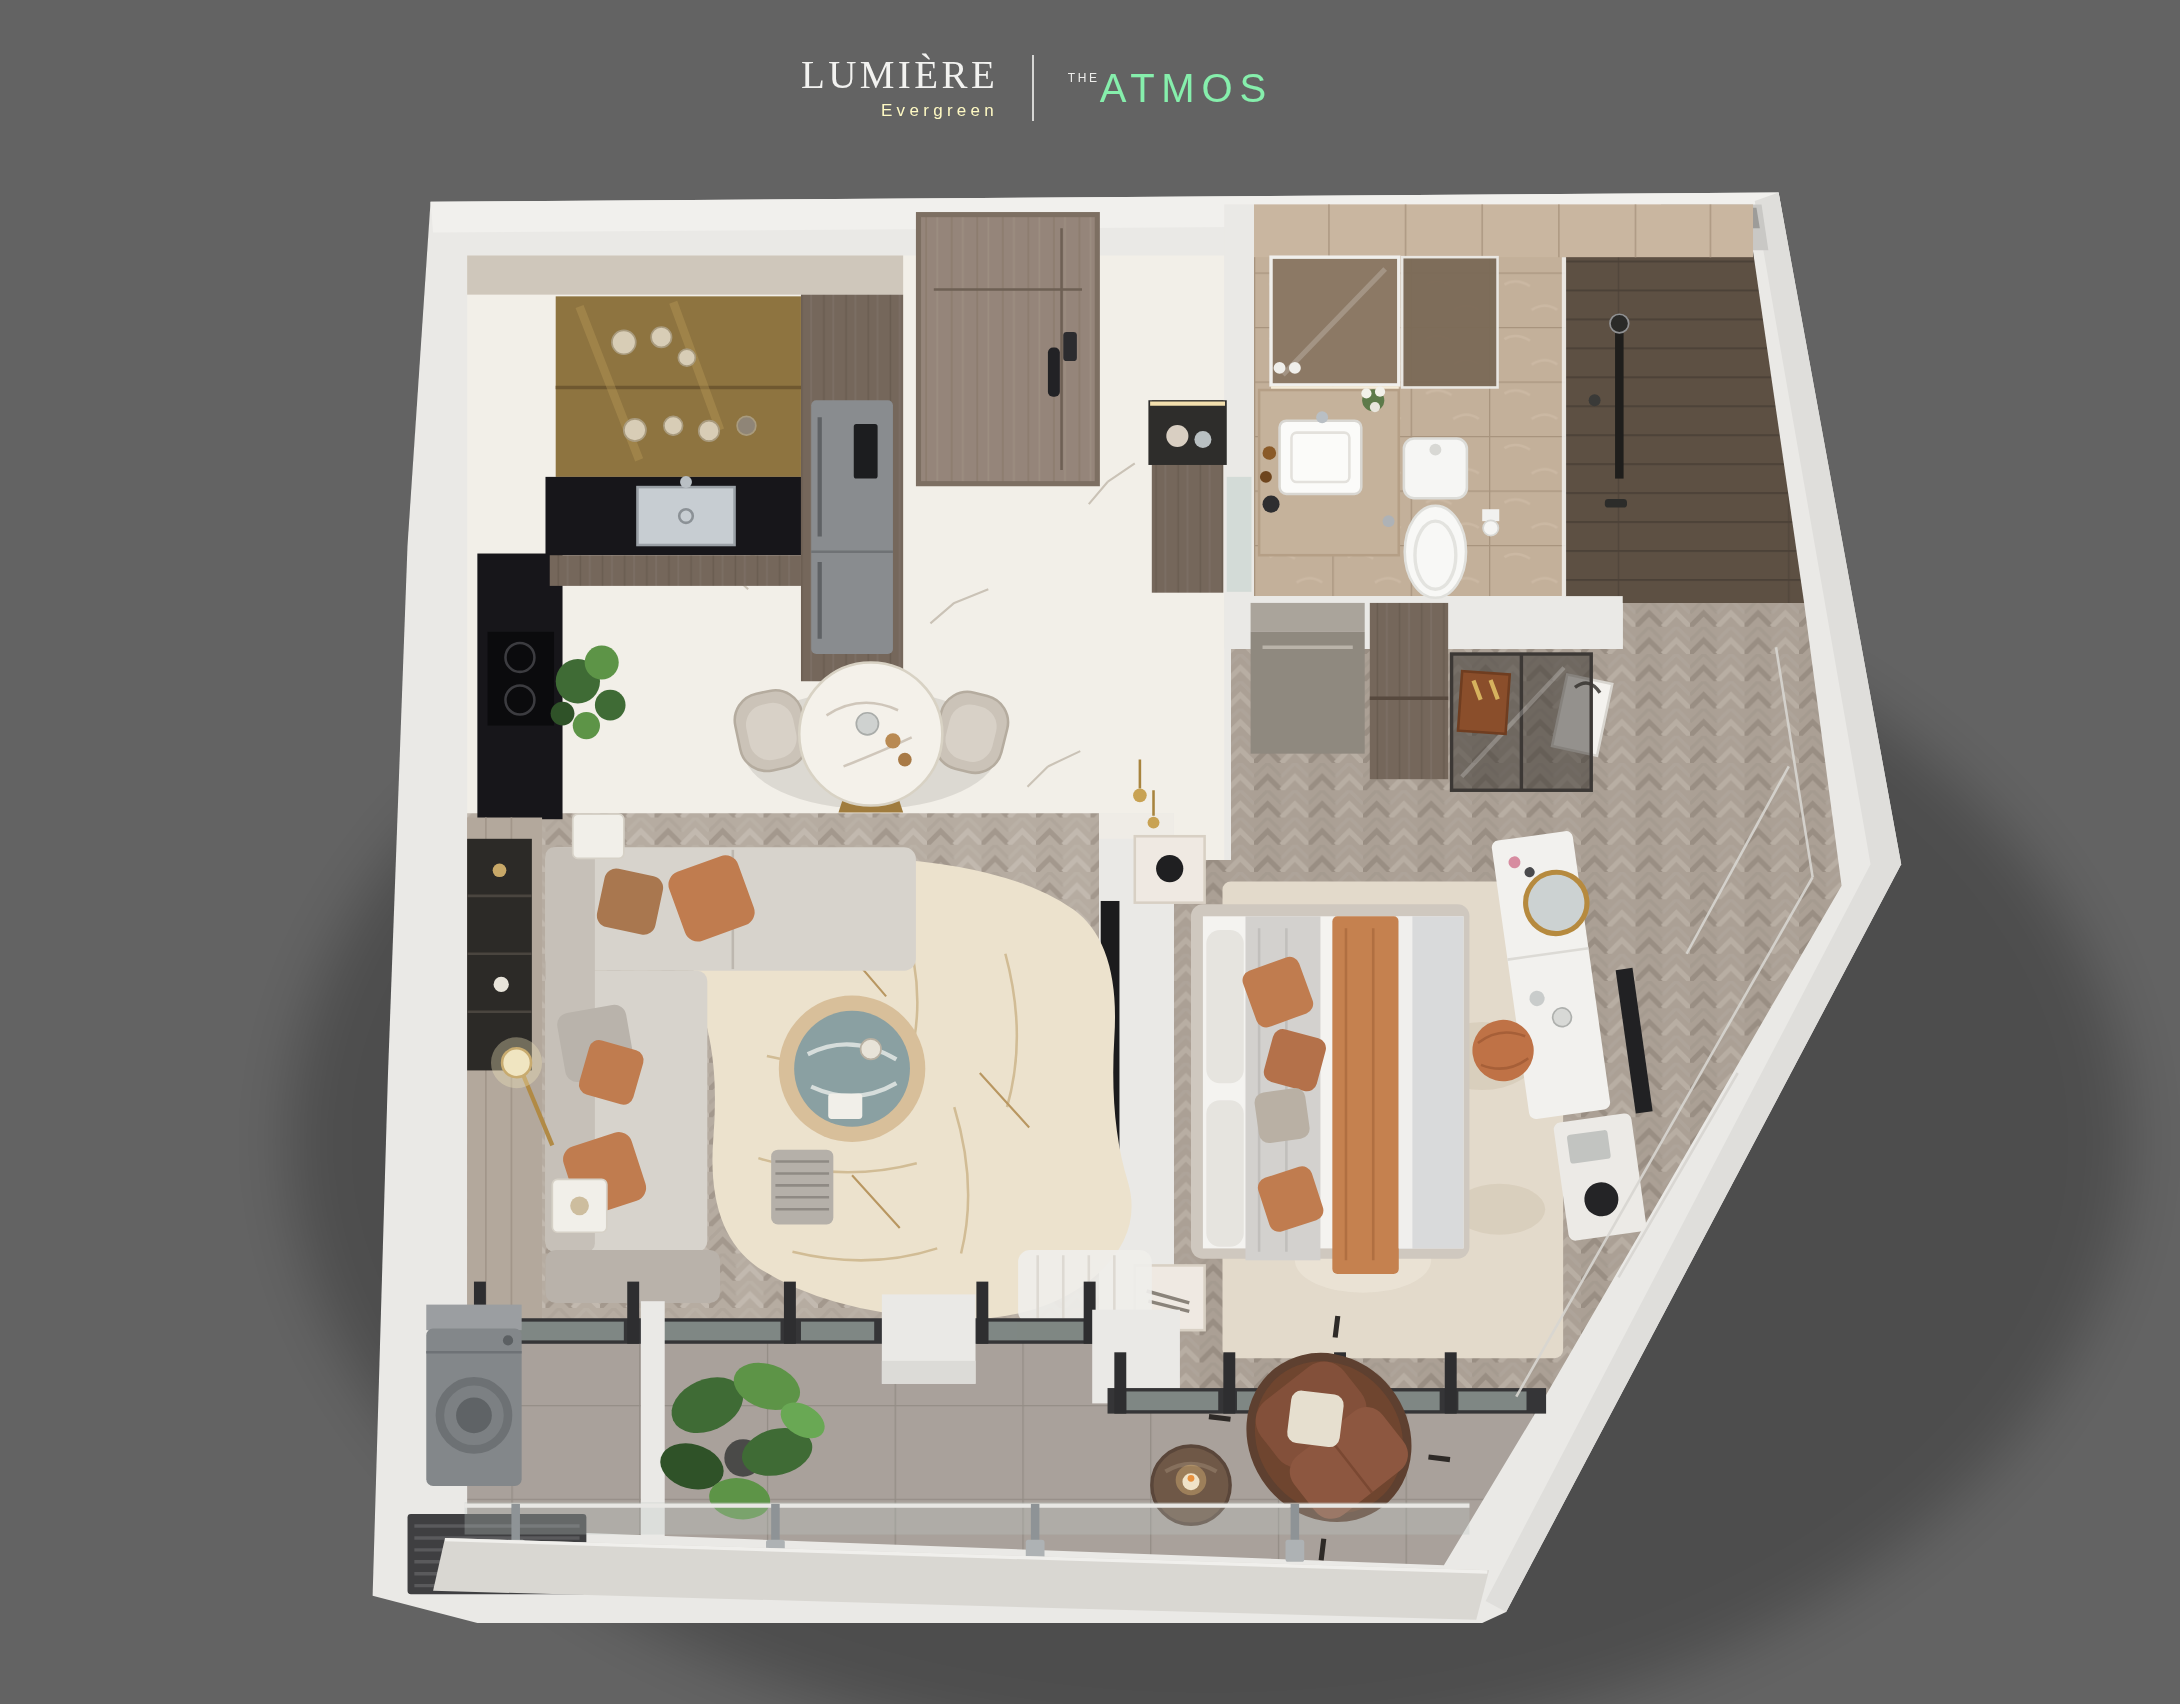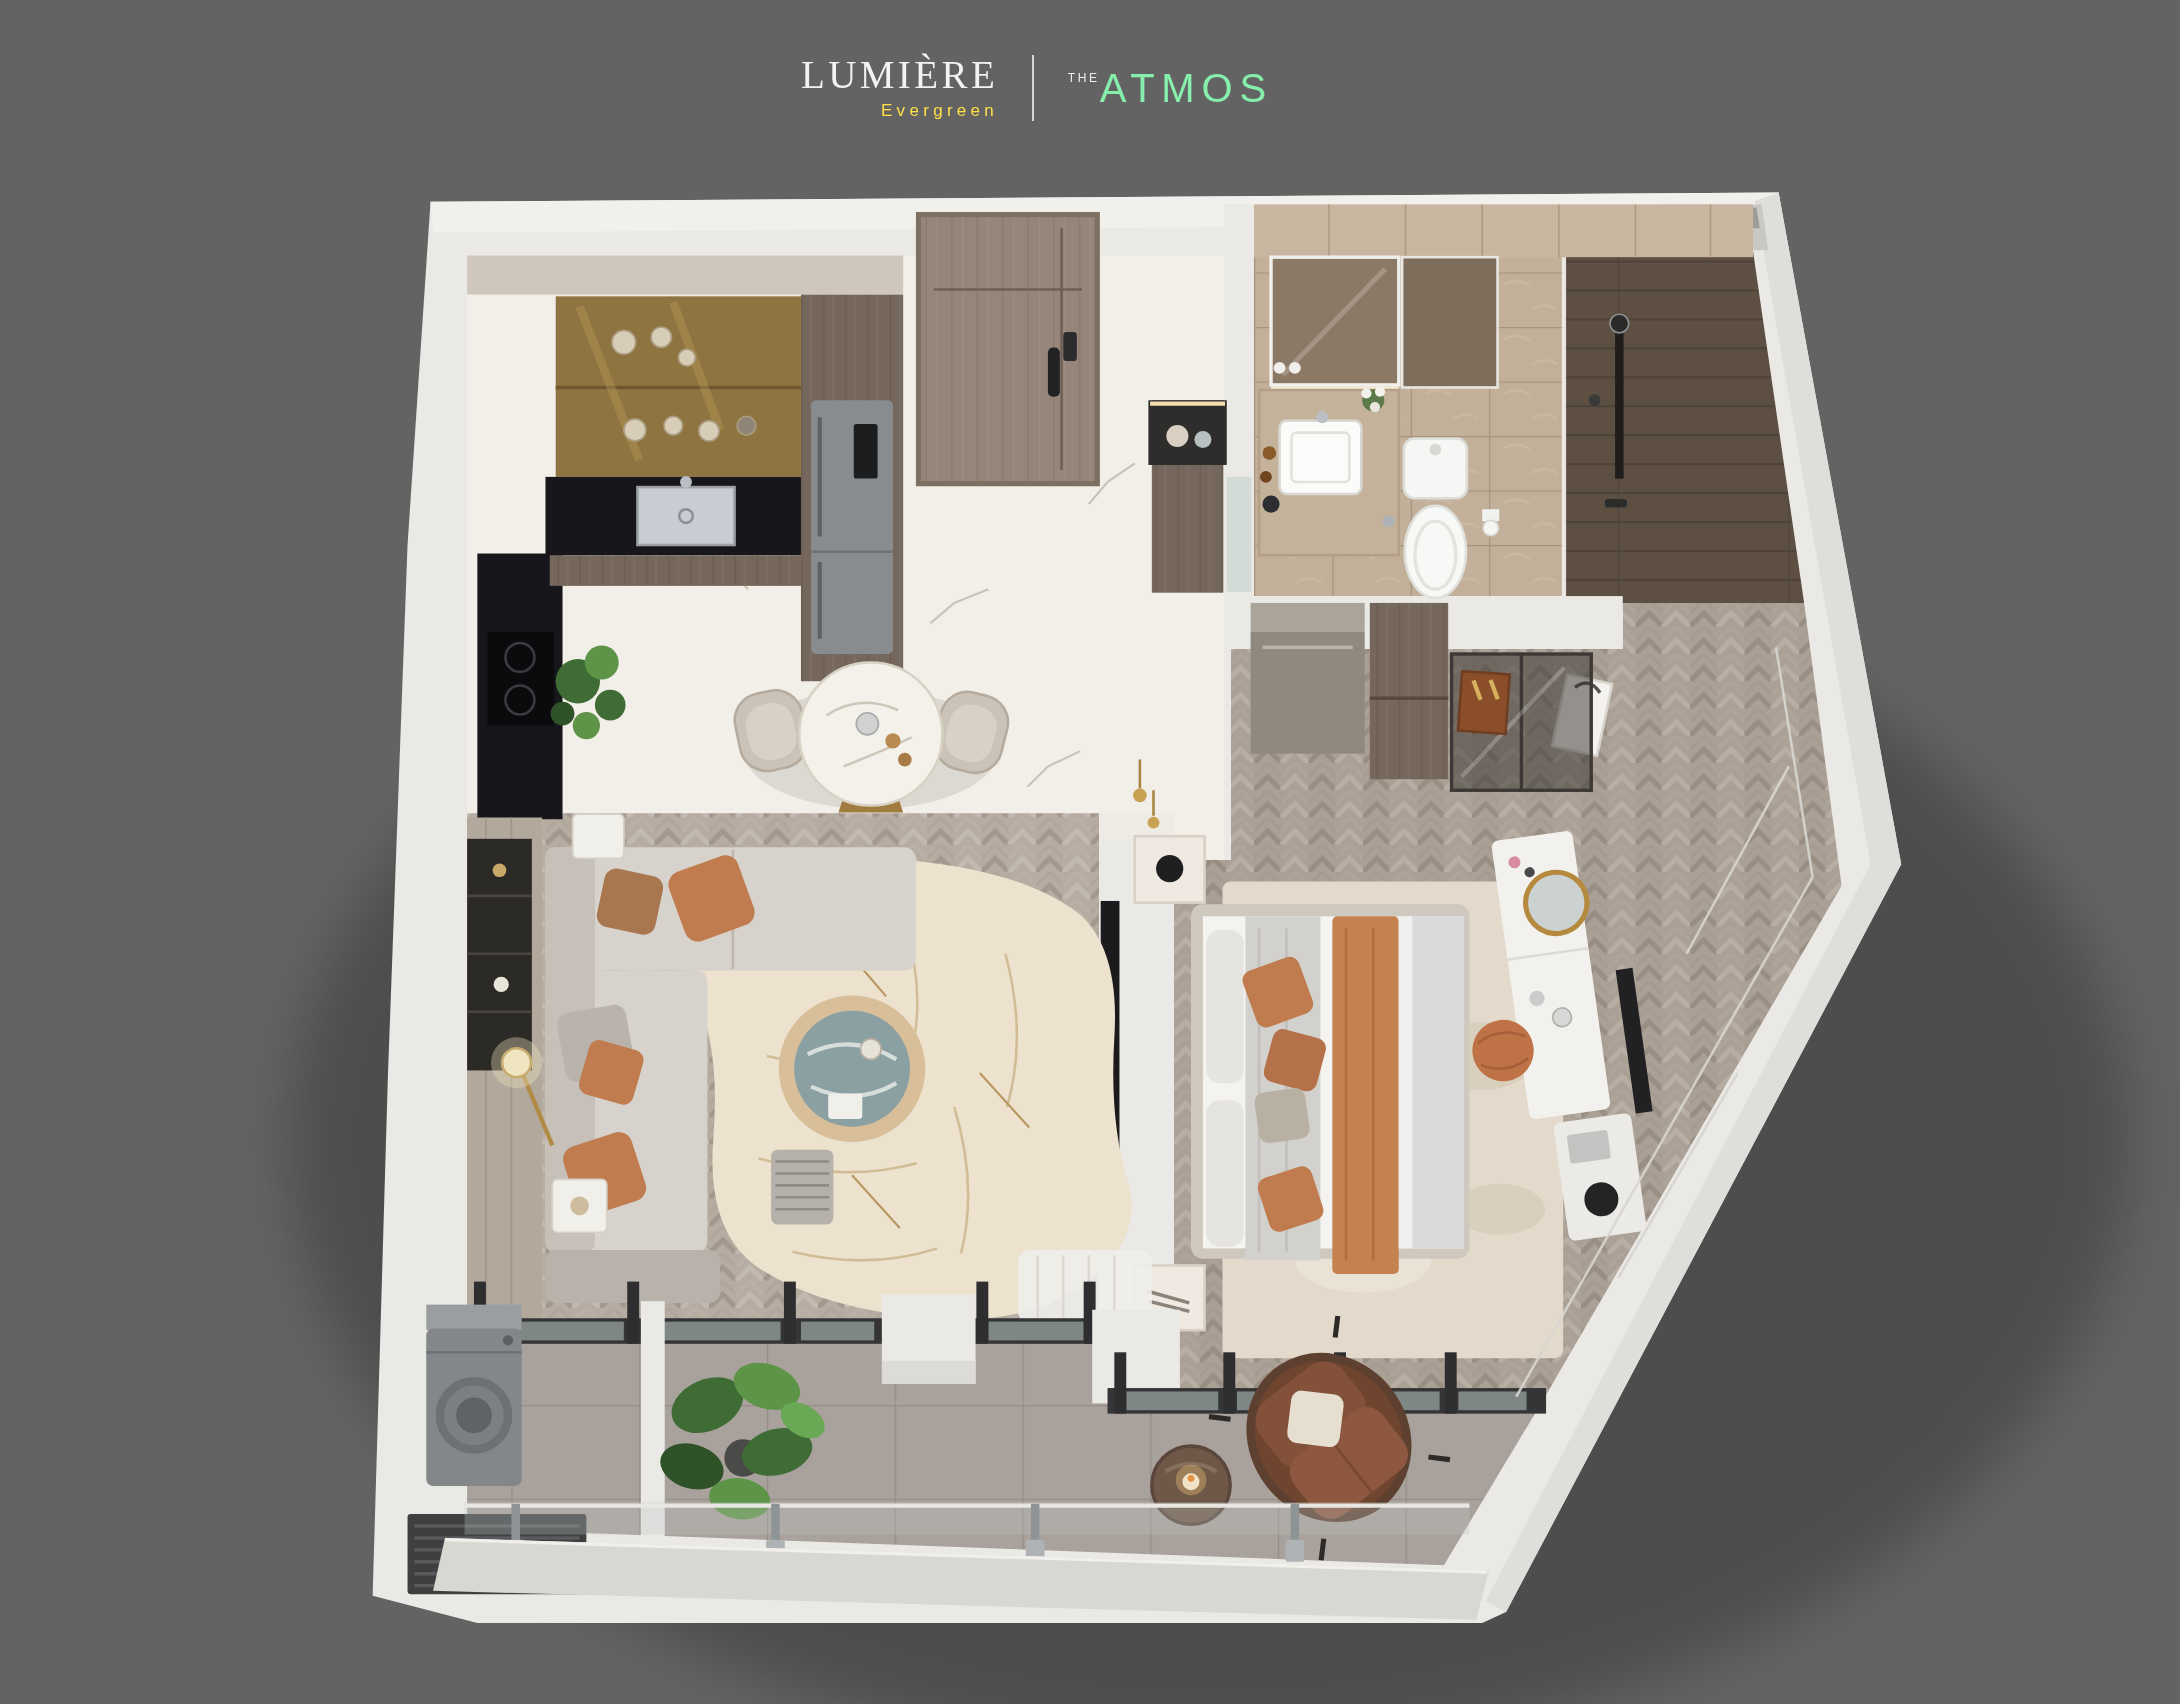--- a/index.html
+++ b/index.html
@@ -13,21 +13,21 @@
     position:absolute;top:55px;left:801px;display:flex;align-items:center;gap:34px;
     color:var(--p-text_light,#f2f2f0);
   }
   .brand-primary{display:flex;flex-direction:column;align-items:flex-end;}
   .brand-primary .name{
     font-family:"Liberation Serif", serif;font-size:39px;letter-spacing:3.4px;
     font-weight:400;line-height:1;
   }
   .brand-primary .subtitle{
     font-family:"Liberation Sans", sans-serif;font-size:17px;letter-spacing:4.3px;
-    margin-top:6.8px;color:#fde047;
+    margin-top:6.8px;color:#fef9c3;
   }
   .brand-divider{width:1.7px;height:66px;background:#d6d6d4;}
   .brand-secondary{display:flex;align-items:flex-start;}
   .brand-secondary .prefix{
     font-size:12px;letter-spacing:2.6px;margin-top:2.6px;font-weight:400;color:#eeeeec;
   }
   .brand-secondary .name{
     font-size:40px;letter-spacing:6.8px;font-weight:300;line-height:1;color:#86efac;
   }
   svg.plan{position:absolute;left:0;top:0;width:2181px;height:1704px;display:block;}

